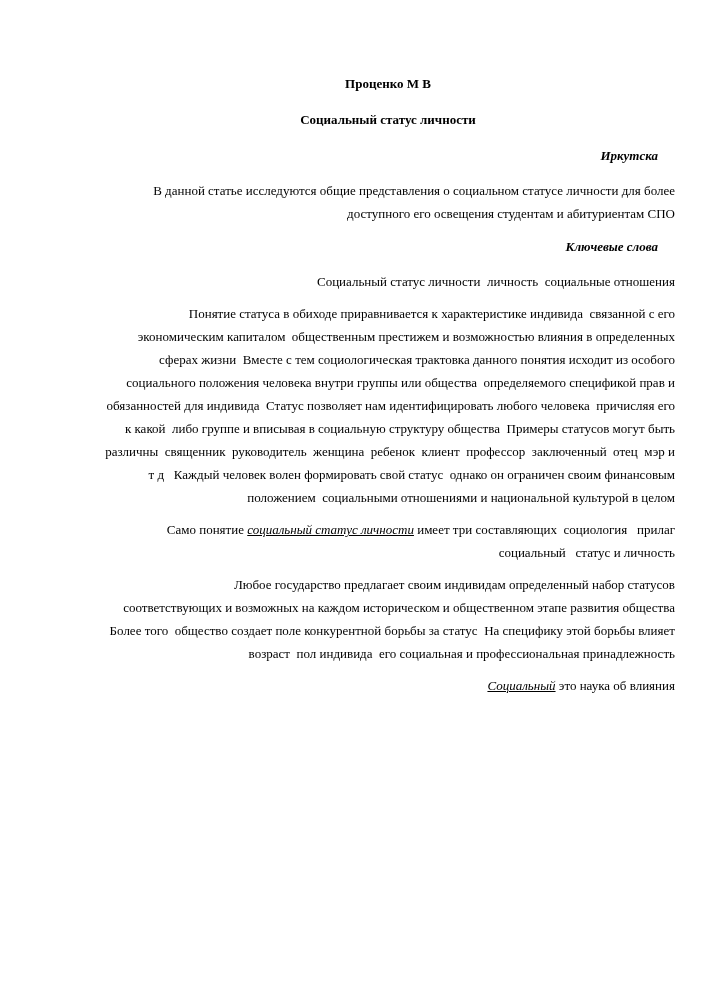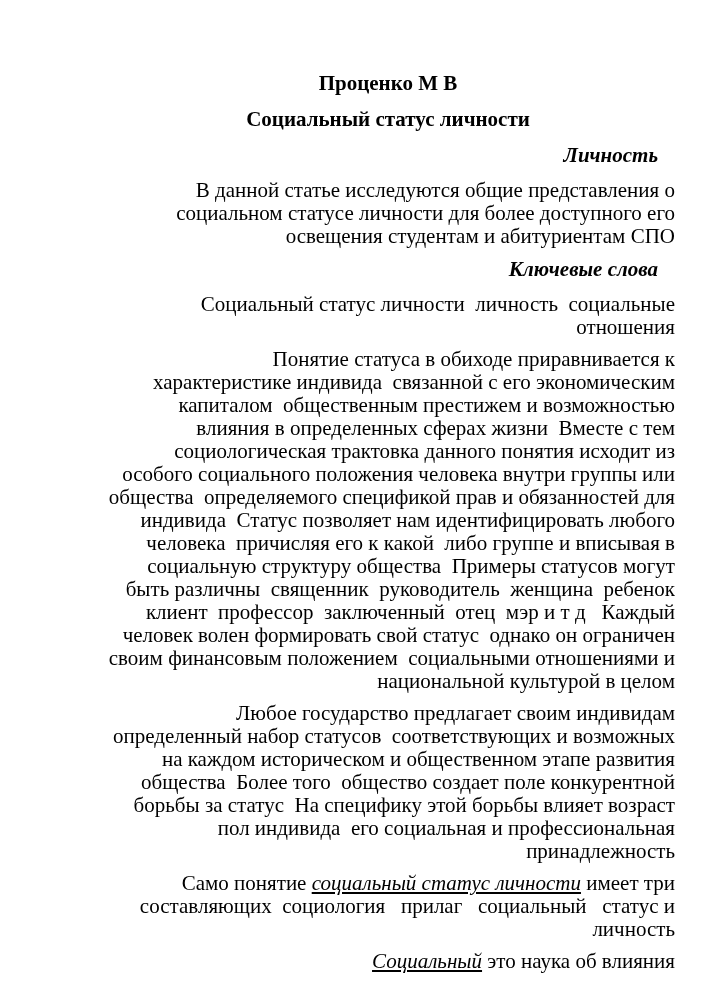--- a/index.html
+++ b/index.html
@@ -10,21 +10,21 @@
   .page {
     position: relative;
     width: 709px;
     height: 1004px;
     box-sizing: border-box;
     background: #ffffff;
     color: #000000;
     padding: 72px 34px 0 101px;
     overflow: hidden;
     font-family: "Liberation Serif", "DejaVu Serif", serif;
-    font-size: 21px;
+    font-size: 13px;
     line-height: 23px;
   }
   .page p {
     margin: 0 0 10px 0;
     white-space: pre-wrap;
     text-align: right;
   }
   .center { text-align: center !important; margin-bottom: 13px !important; }
   .right  { text-align: right !important; padding-right: 17px; margin-bottom: 12px !important; }
   .bold   { font-weight: bold; }
@@ -42,30 +42,30 @@
 </head>
 <body>
 
 <div class="page">
 
   <p class="center bold">Проценко М В</p>
 
 
   <p class="center bold">Социальный статус личности</p>
 
-  <p class="right bi">Личность</p>
+  <p class="right bi">Иркутска</p>
 
   <p class="indent">В данной статье исследуются общие представления о социальном статусе личности для более доступного его освещения студентам и абитуриентам СПО</p>
 
   <p class="right bi">Ключевые слова</p>
 
   <p class="indent body-para">Социальный статус личности  личность  социальные отношения</p>
 
   <p class="indent body-para">Понятие статуса в обиходе приравнивается к характеристике индивида  связанной с его экономическим капиталом  общественным престижем и возможностью влияния в определенных сферах жизни  Вместе с тем социологическая трактовка данного понятия исходит из особого социального положения человека внутри группы или общества  определяемого спецификой прав и обязанностей для индивида  Статус позволяет нам идентифицировать любого человека  причисляя его к какой  либо группе и вписывая в социальную структуру общества  Примеры статусов могут быть различны  священник  руководитель  женщина  ребенок  клиент  профессор  заключенный  отец  мэр и т д   Каждый человек волен формировать свой статус  однако он ограничен своим финансовым положением  социальными отношениями и национальной культурой в целом</p>
 
+  <p class="indent body-para"><span>Само понятие </span><span class="term">социальный статус личности</span><span> имеет три составляющих  социология   прилаг   социальный   статус и личность</span></p>
+
   <p class="indent body-para">Любое государство предлагает своим индивидам определенный набор статусов  соответствующих и возможных на каждом историческом и общественном этапе развития общества  Более того  общество создает поле конкурентной борьбы за статус  На специфику этой борьбы влияет возраст  пол индивида  его социальная и профессиональная принадлежность</p>
-
-  <p class="indent body-para"><span>Само понятие </span><span class="term">социальный статус личности</span><span> имеет три составляющих  социология   прилаг   социальный   статус и личность</span></p>
 
   <p class="indent-lg tight"><span class="term">Социальный</span><span> это наука об влияния</span></p>
 
 
 </div>
 
 </body></html>

